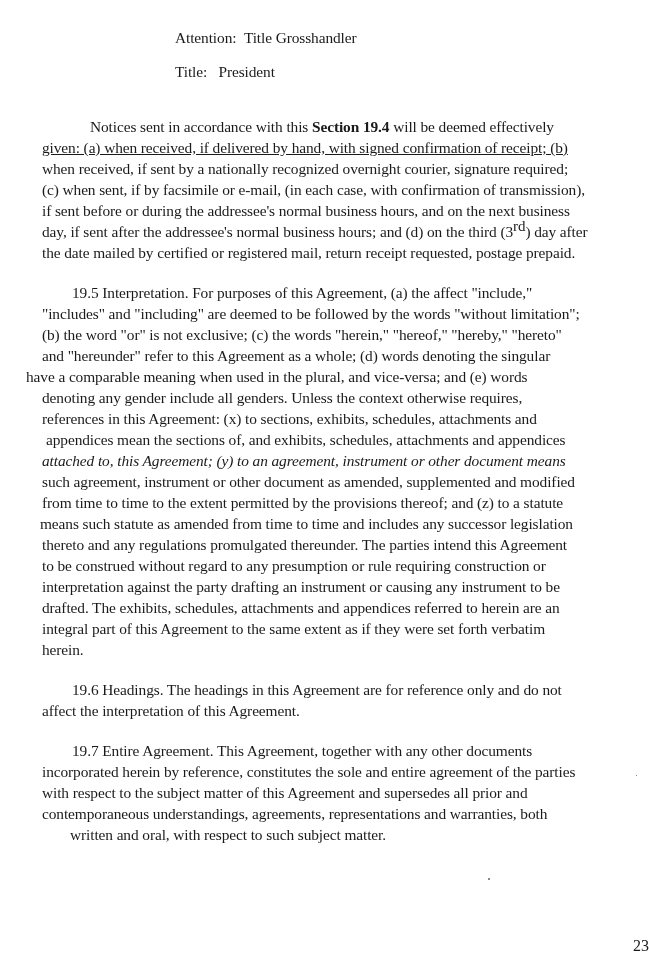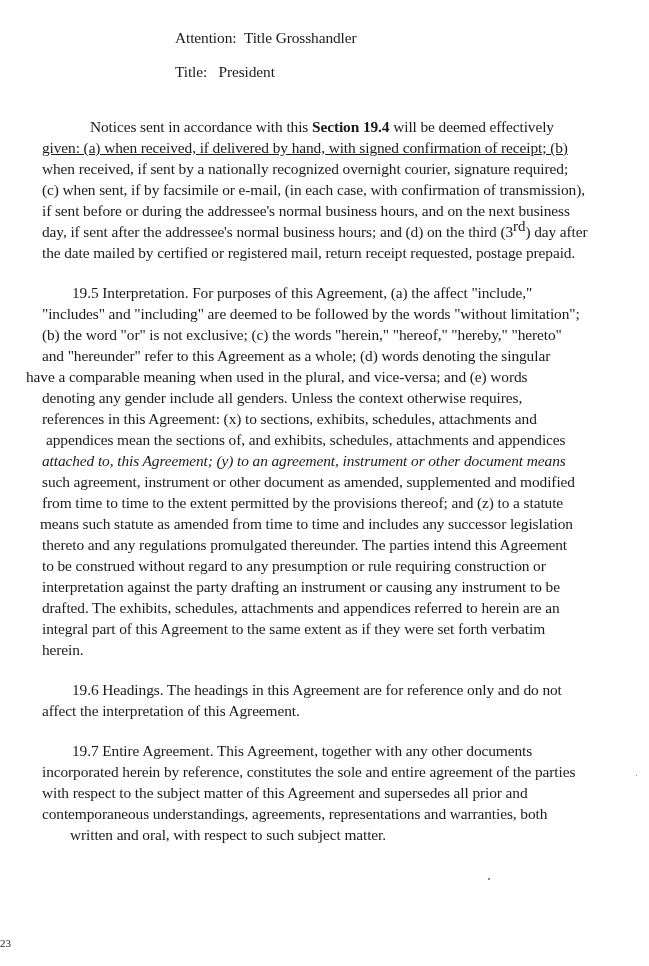--- a/index.html
+++ b/index.html
@@ -2,21 +2,21 @@
 <html><head>
 <meta charset="utf-8">
 <style>
   html, body { margin: 0; padding: 0; background: #ffffff; }
   body { width: 649px; height: 966px; position: relative; overflow: hidden;
          font-family: "Liberation Serif", "DejaVu Serif", serif; color: #1a1a1a; }
   .line { position: absolute; white-space: nowrap; font-size: 15.4px; line-height: 20px; letter-spacing: -0.1px; }
   .u { }
   .b { font-weight: bold; }
   sup { font-size: 15px; line-height: 0; vertical-align: 6px; }
-  .page-num { position: absolute; left: 0; width: 649px; text-align: left; top: 937px; font-size: 11px; }
+  .page-num { position: absolute; left: 0; width: 649px; text-align: right; top: 937px; font-size: 16px; }
   .speck { position: absolute; width: 2px; height: 2px; background: #888; }
 </style>
 </head>
 <body>
 
 <div class="line" style="left:175px; top:28px;">
   <span>Attention:</span>&nbsp;&nbsp;<span>Title Grosshandler</span>
 </div>
 <div class="line" style="left:175px; top:62px;">
   <span>Title:</span>&nbsp;&nbsp;&nbsp;<span>President</span>

